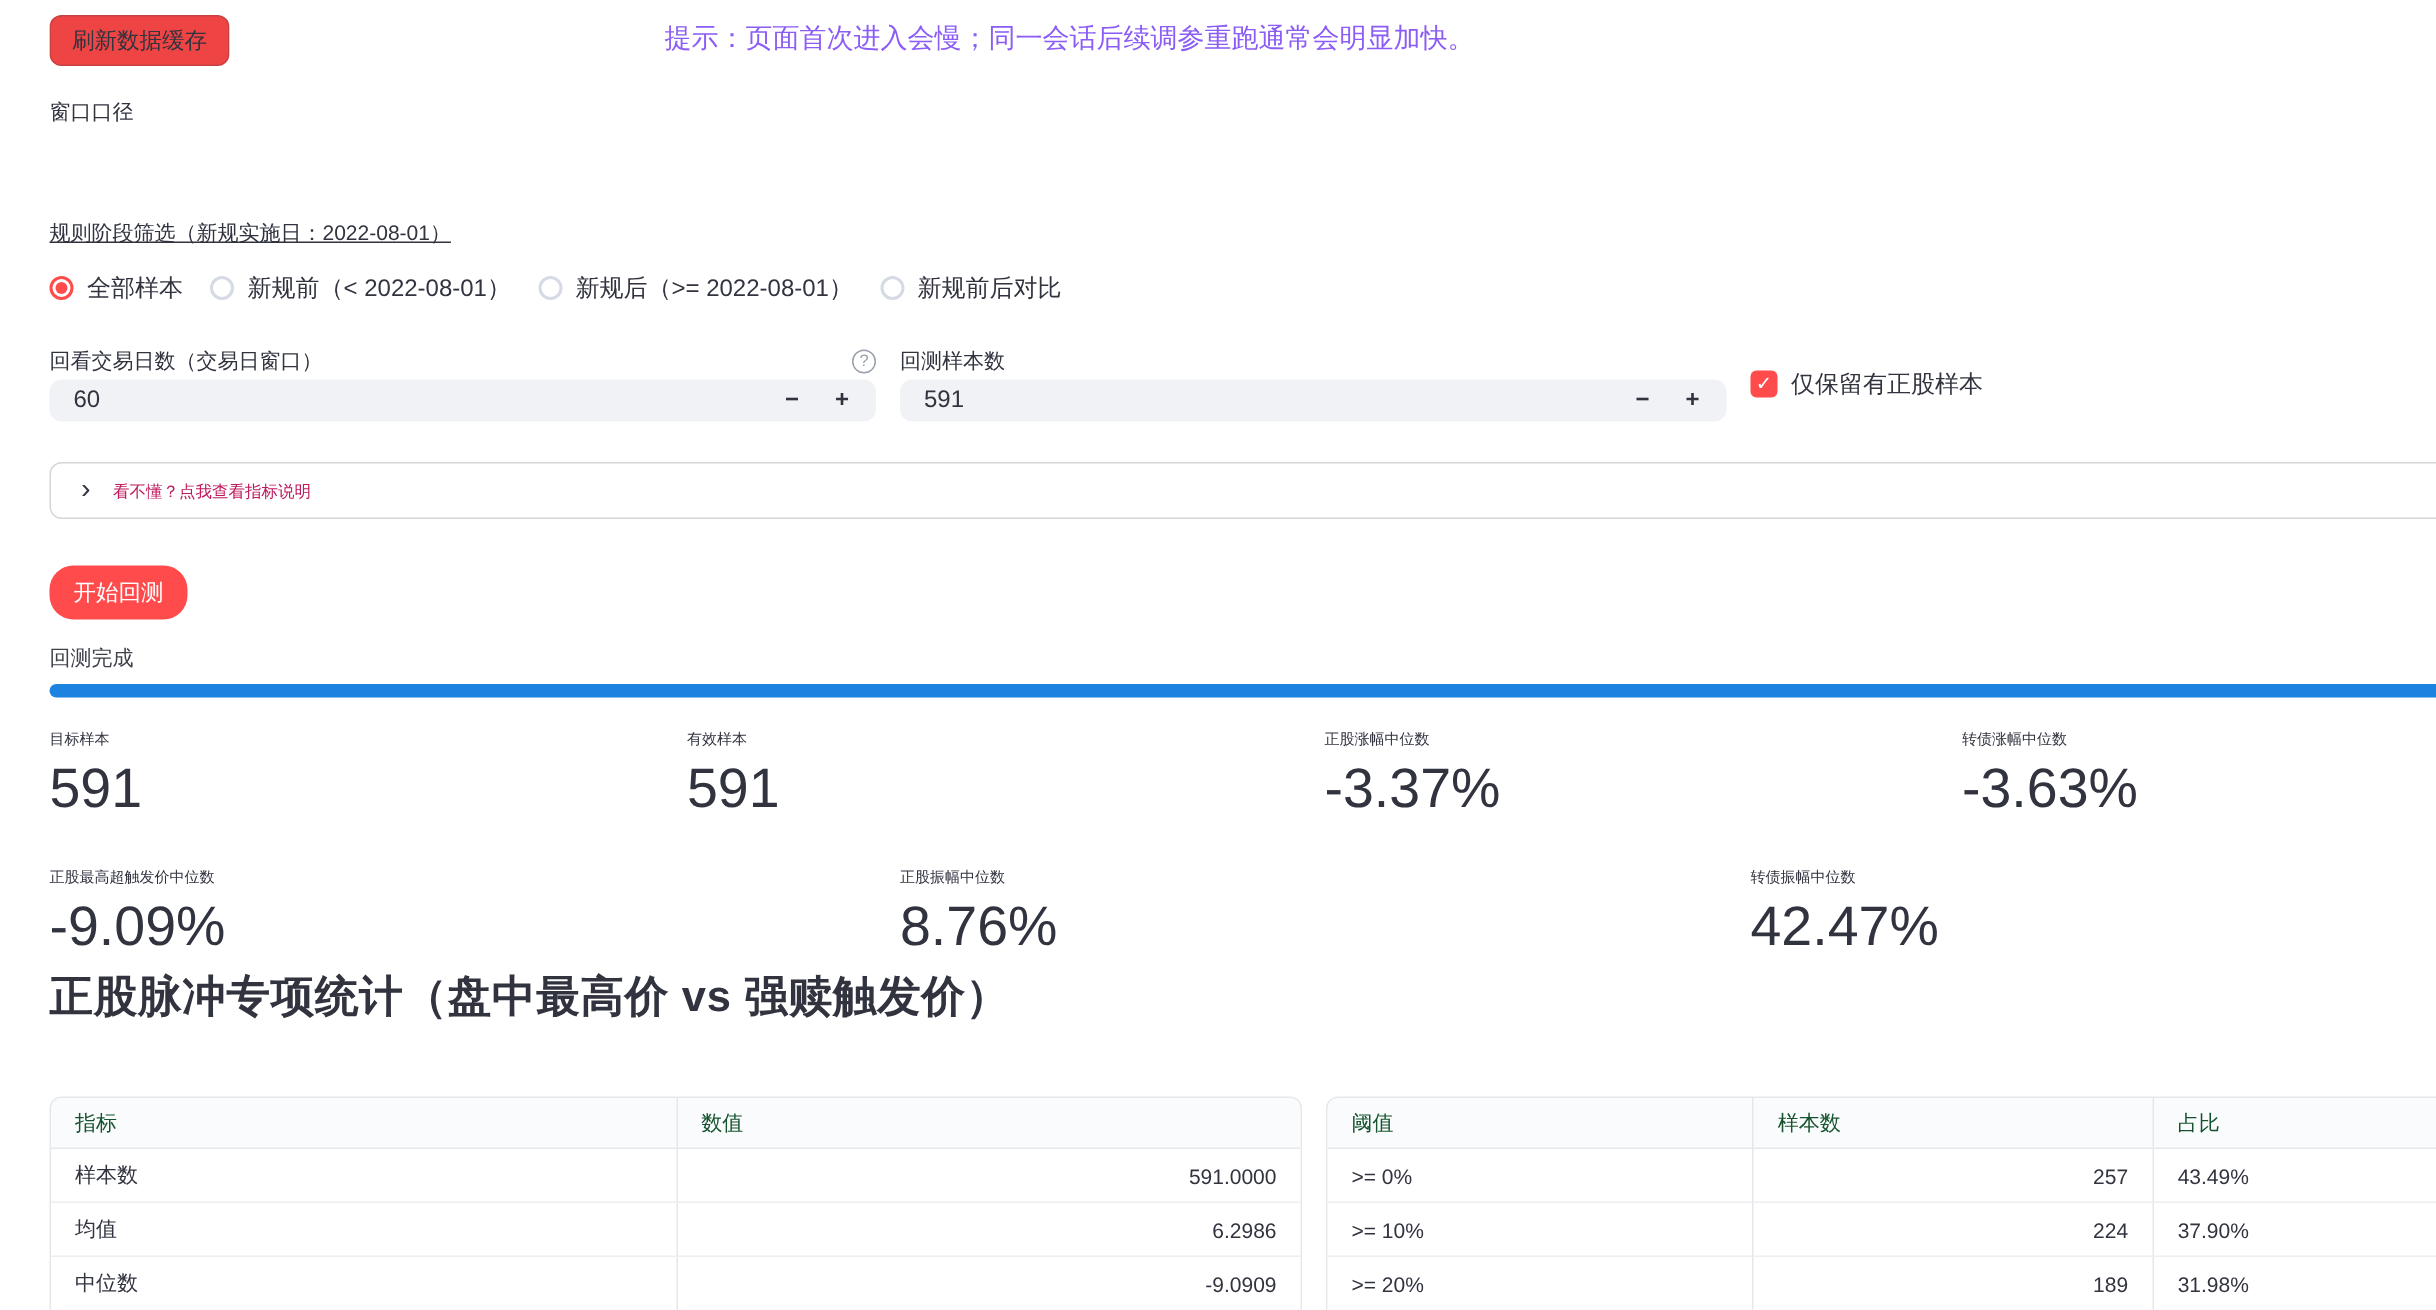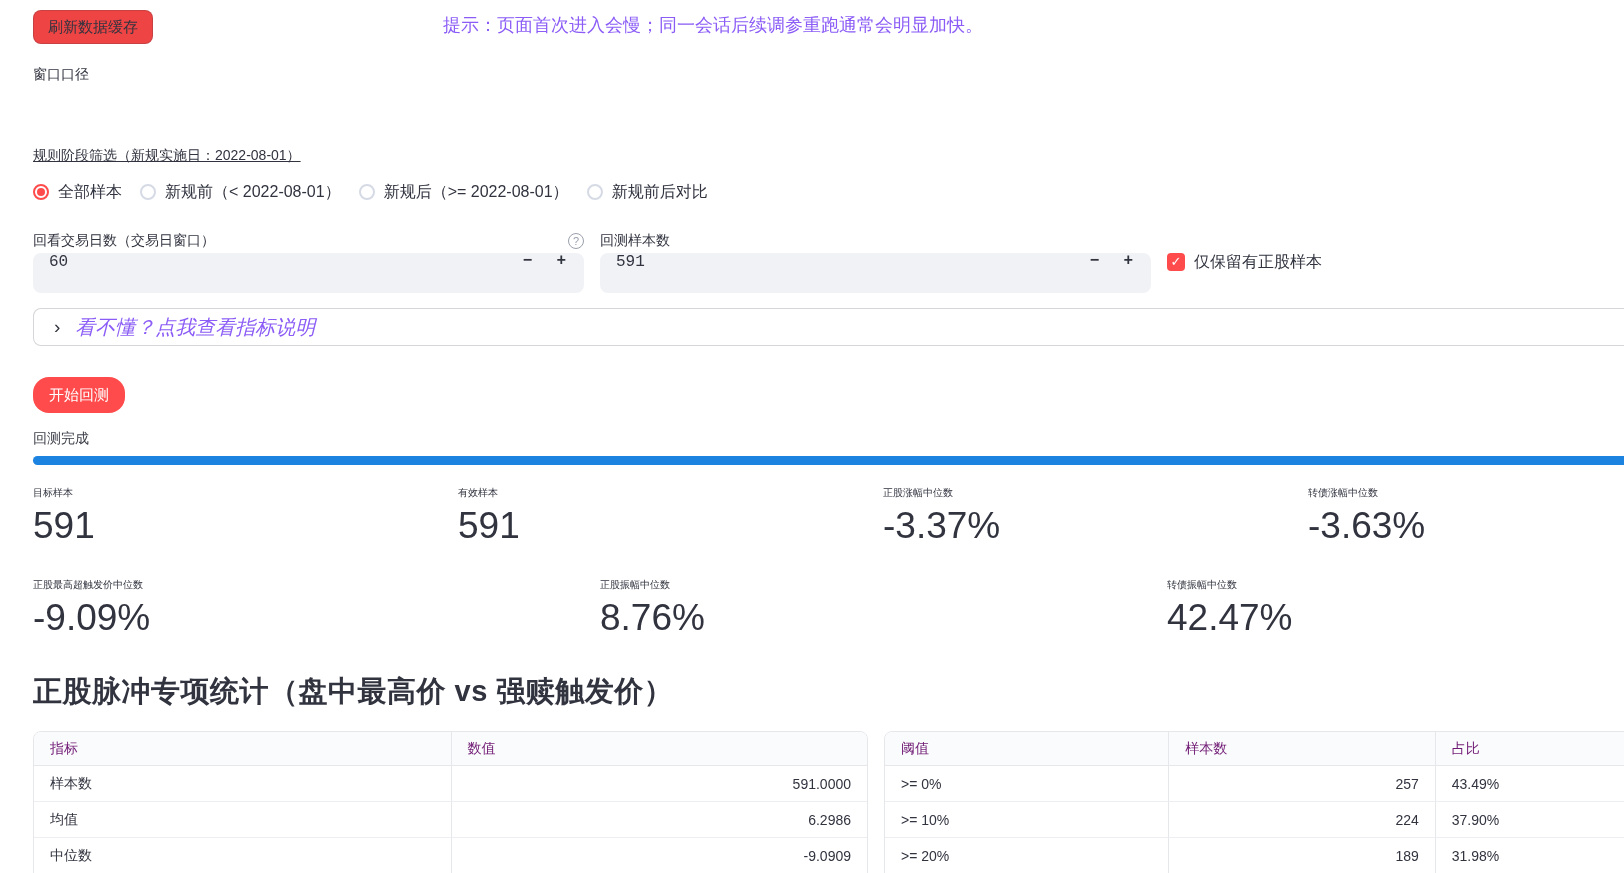--- a/index.html
+++ b/index.html
@@ -35,40 +35,40 @@
 
   
   .widget-row{position:absolute;top:229px;left:0;width:1686px;display:flex;gap:16px;}
   .widget-col{width:551px;flex:0 0 auto;}
   .widget-label-row{height:24px;display:flex;align-items:center;justify-content:space-between;}
   .help-icon{
     width:16px;height:16px;border-radius:50%;border:1px solid #9aa0ac;color:#9aa0ac;
     font-size:11px;line-height:15px;text-align:center;box-sizing:border-box;margin-top:-1px;
   }
   .num-input{
-    height:40px;background:#f0f2f6;border-radius:8px;display:flex;
-    padding:0 18px 0 16px;box-sizing:border-box;font-family:Liberation Mono, monospace;
+    height:28px;background:#f0f2f6;border-radius:8px;display:flex;align-items:center;
+    padding:0 18px 0 16px;box-sizing:border-box;
   }
   .num-value{flex:1;font-size:16px;color:#31333f;}
   .step-btn{font-size:16px;font-weight:700;color:#31333f;padding:0 0 0 24px;cursor:pointer;line-height:1;}
   .checkbox-col{padding-top:2px;display:flex;align-items:center;gap:9px;}
   .checkbox{
     width:18px;height:18px;border-radius:4px;background:#ff4b4b;color:#fff;
     font-size:13px;line-height:18px;text-align:center;flex:0 0 auto;
   }
   .checkbox-label{font-size:16px;}
 
   
   .expander{
     position:absolute;top:308px;left:0;width:1686px;height:38px;box-sizing:border-box;
     border:1px solid rgba(49,51,63,0.2);border-radius:8px;
     display:flex;align-items:center;gap:15px;padding:0 20px;cursor:pointer;background:#fff;
   }
   .chevron{font-size:19px;color:#31333f;line-height:1;transform:translateY(-1px);}
-  .expander-label{font-size:20px;color:#8b5cf6;font-style:italic;}
+  .expander-label{font-size:11px;color:#be185d;}
 
   
   .primary-btn{
     position:absolute;top:377px;left:0;height:36px;padding:0 16px;
     display:inline-flex;align-items:center;background:#ff4b4b;color:#fff;
     border:none;border-radius:16px;font-size:15px;cursor:pointer;
   }
   .status-text{position:absolute;top:430px;left:0;font-size:14px;color:#3d3f49;}
   .progress-track{position:absolute;top:456px;left:0;width:1686px;height:9px;border-radius:5px;background:#f0f2f6;}
   .progress-bar{height:100%;border-radius:5px;background:#1c83e1;}
@@ -76,31 +76,31 @@
   
   .metrics-row{position:absolute;left:0;width:1686px;display:flex;gap:16px;}
   .metrics-row.m1{top:486px;}
   .metrics-row.m1 .metric{width:409px;}
   .metrics-row.m2{top:578px;}
   .metrics-row.m2 .metric{width:551px;}
   .metric-label{font-size:10px;color:#31333f;margin-bottom:6px;}
   .metric-value{font-size:37px;color:#31333f;line-height:1.1;}
 
   
-  .section-title{position:absolute;top:672px;left:0;font-size:29px;font-weight:700;color:#31333f;letter-spacing:0.5px;}
+  .section-title{position:absolute;top:645px;left:0;font-size:29px;font-weight:700;color:#31333f;letter-spacing:0.5px;}
 
   
   .tables-row{position:absolute;top:731px;left:0;width:1686px;display:flex;gap:16px;}
   .stat-table{
     width:835px;flex:0 0 auto;border-collapse:separate;border-spacing:0;
     border:1px solid #e6e7eb;border-radius:8px 8px 0 0;overflow:hidden;
     font-size:14px;table-layout:fixed;
   }
   .stat-table th{
-    height:34px;background:#fafbfc;color:#701a75;font-weight:400;text-align:left;
+    height:34px;background:#fafbfc;color:#14532d;font-weight:400;text-align:left;
     padding:0 16px;border-bottom:1px solid #e6e7eb;box-sizing:border-box;
   }
   .stat-table td{
     height:36px;color:#31333f;padding:0 16px;border-bottom:1px solid #eceef1;box-sizing:border-box;background:#fff;
   }
   .stat-table th + th, .stat-table td + td{border-left:1px solid #e6e7eb;}
   .num{text-align:right;}
 </style>
 </head>
 <body>

